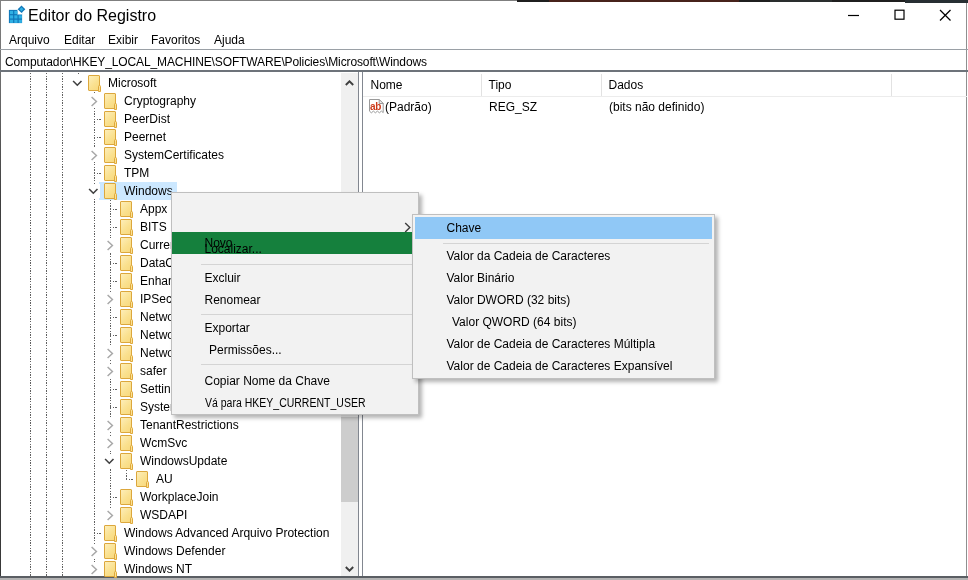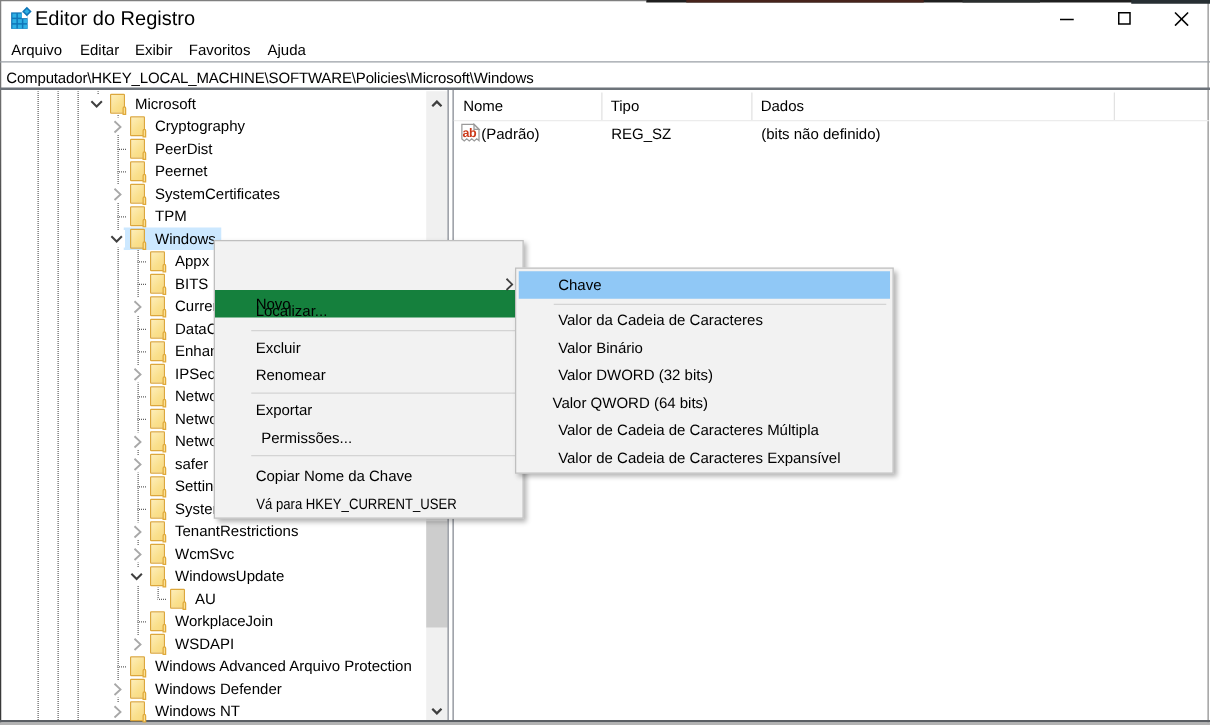--- a/index.html
+++ b/index.html
@@ -271,16 +271,16 @@
 <svg class="abs" style="left:404px;top:222px" width="7" height="11" viewBox="0 0 7 11">
       <path d="M1.2,1 L5.8,5.5 L1.2,10" stroke="#3f3f3f" stroke-width="1.4" fill="none"></path>
     </svg>
 
   <div class="menu" style="left:412px;top:214px;width:303px;height:165px"></div>
 <div class="mit" style="left:415px;top:216.5px;width:297px;background:#90c8f6"><span style="margin-left:31.5px">Chave</span></div>
 <div class="msep" style="left:443px;top:242.5px;width:266px"></div>
 <div class="mit" style="left:415px;top:267px;width:298px"><span style="margin-left:31.5px">Valor Binário</span></div>
 <div class="mit" style="left:415px;top:245px;width:298px"><span style="margin-left:31.5px">Valor da Cadeia de Caracteres</span></div>
 <div class="mit" style="left:415px;top:289px;width:298px"><span style="margin-left:31.5px">Valor DWORD (32 bits)</span></div>
-<div class="mit" style="left:415px;top:311px;width:298px"><span style="margin-left:27px">Valor QWORD (64 bits)</span></div>
+<div class="mit" style="left:415px;top:311px;width:298px"><span style="margin-left:37px">Valor QWORD (64 bits)</span></div>
 <div class="mit" style="left:415px;top:333px;width:298px"><span style="margin-left:31.5px">Valor de Cadeia de Caracteres Múltipla</span></div>
 <div class="mit" style="left:415px;top:355px;width:298px"><span style="margin-left:31.5px">Valor de Cadeia de Caracteres Expansível</span></div>
 </div>
 
 </body></html>

